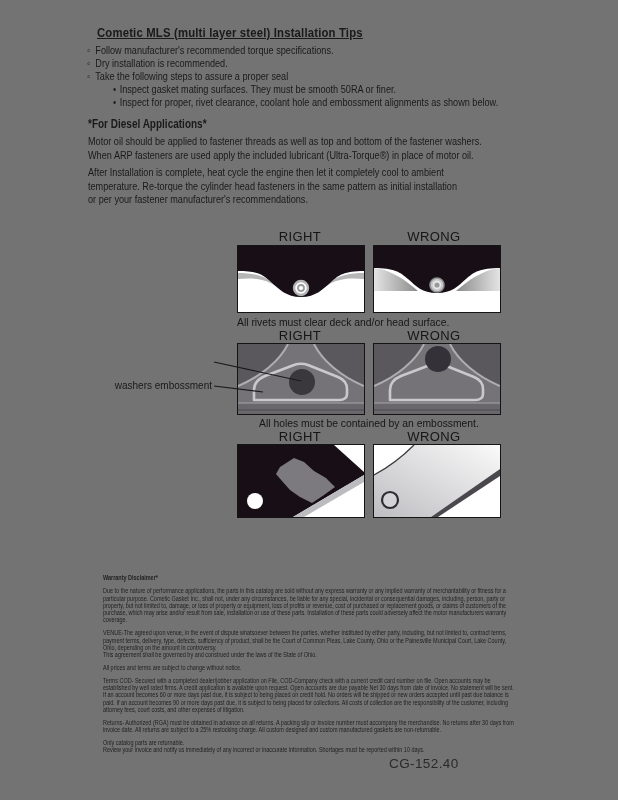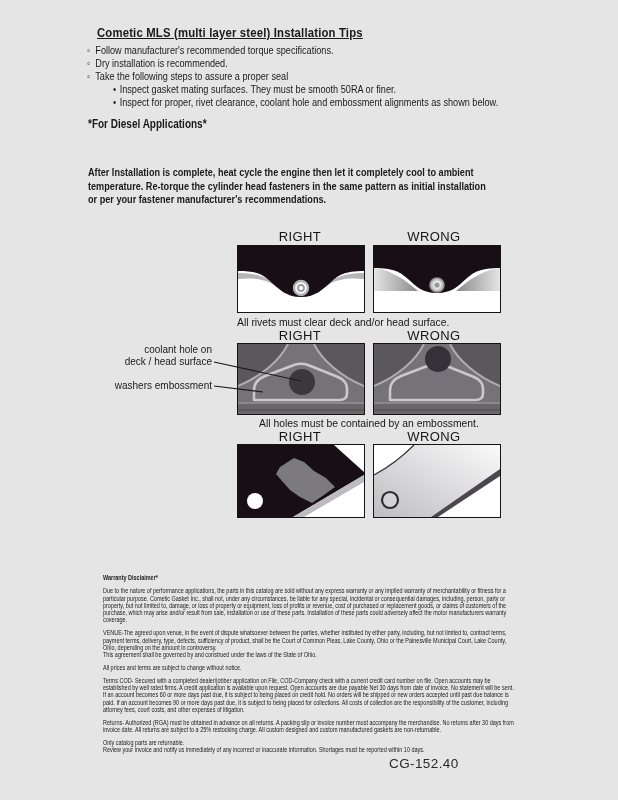--- a/index.html
+++ b/index.html
@@ -1,19 +1,19 @@
 <!DOCTYPE html>
 <html><head>
 <meta charset="utf-8">
 <style>
   html,body{margin:0;padding:0;}
   body{background:#888;}
   .page{
     position:relative; width:618px; height:800px; margin:0 auto;
-    background:#e5e5e5; overflow:hidden;
+    background:#737373; overflow:hidden;
     font-family:"Liberation Sans","DejaVu Sans",sans-serif;
     color:#1a1a1a;
   }
   .abs{position:absolute;}
   .line{white-space:nowrap; transform-origin:0 50%;}
   .sx83{transform:scaleX(0.83);}
   .sx90{transform:scaleX(0.90);}
 
   .doc-title{
     left:97px; top:25px; font-size:13.5px; font-weight:bold;
@@ -24,21 +24,21 @@
   .bullet-row{display:flex; white-space:nowrap; transform:scaleX(0.83); transform-origin:0 0;}
   .bullet-row .marker{width:10px; flex:0 0 10px;}
   .bullet-row.sub{margin-left:26px;}
   .bullet-row.sub .marker{width:8px; flex:0 0 8px;}
 
   .diesel-heading{
     left:88px; top:117px; font-size:12.5px; font-weight:bold;
     transform:scaleX(0.80); transform-origin:0 50%;
   }
   .bodytext{font-size:11px; line-height:13.5px; left:88px;}
-  .p1{top:135px;} .p2{top:166px;font-weight:bold;} .p3{top:208px;}
+  .p1{top:135px;} .p2{top:166px;} .p3{top:208px;}
 
   .rw-label{
     width:126px; text-align:center; font-size:13px; letter-spacing:0.4px;
     color:#151515;
   }
   .lab-l{left:237px;text-align:center;} .lab-r{left:371px;}
   .r1{top:229px;} .r2{top:328px;} .r3{top:429px;}
 
   .diag-box{
     width:126px; height:66px; border:1.7px solid #141414; box-sizing:content-box;
@@ -105,20 +105,24 @@
       <span class="marker">•</span>
       <span>Inspect gasket mating surfaces.  They must be smooth 50RA or finer.</span>
     </div>
     <div class="bullet-row sub">
       <span class="marker">•</span>
       <span>Inspect for proper, rivet clearance, coolant hole and embossment alignments as shown below.</span>
     </div>
   </div>
 
   <div class="abs diesel-heading">*For Diesel Applications*</div>
+  <div class="abs bodytext p1">
+    <div class="line sx83">Motor oil should be applied to fastener threads as well as top and bottom of the fastener washers.</div>
+    <div class="line sx83">When ARP fasteners are used apply the included lubricant (Ultra-Torque®) in place of motor oil.</div>
+  </div>
   <div class="abs bodytext p2">
     <div class="line sx83">After Installation is complete, heat cycle the engine then let it completely cool to ambient</div>
     <div class="line sx83">temperature. Re-torque the cylinder head fasteners in the same pattern as initial installation</div>
     <div class="line sx83">or per your fastener manufacturer's recommendations.</div>
   </div>
 
   <div class="abs rw-label lab-l r1">RIGHT</div>
   <div class="abs rw-label lab-r r1">WRONG</div>
 
   <div class="abs diag-box b1l">
@@ -149,24 +153,20 @@
       <circle cx="63" cy="39" r="7" fill="#c9c9c9" stroke="#8f8f8f" stroke-width="1.6"></circle>
       <circle cx="63" cy="39" r="4.2" fill="#e9e9e9"></circle>
       <circle cx="63" cy="39" r="2.6" fill="#9a9a9a"></circle>
     </svg>
   </div>
   <div class="abs caption cap1 line sx90">All rivets must clear deck and/or head surface.</div>
 
   <div class="abs rw-label lab-l r2">RIGHT</div>
   <div class="abs rw-label lab-r r2">WRONG</div>
 
-  <div class="abs callout co1">
-    <div>coolant hole on</div>
-    <div>deck / head surface</div>
-  </div>
   <div class="abs callout co2">washers embossment</div>
 
   <div class="abs diag-box box-row2 b2l">
     <svg viewBox="0 0 126 70">
       <rect width="126" height="70" fill="#757378"></rect>
       <path d="M0,0 H50 C42,16 24,32 0,42 Z" fill="#5a585d"></path>
       <path d="M50,0 C42,16 24,32 0,42" fill="none" stroke="#aeadb1" stroke-width="2"></path>
       <path d="M126,0 H76 C84,16 102,32 126,42 Z" fill="#5a585d"></path>
       <path d="M76,0 C84,16 102,32 126,42" fill="none" stroke="#aeadb1" stroke-width="2"></path>
       <rect x="0" y="59" width="126" height="11" fill="#69676c"></rect>

